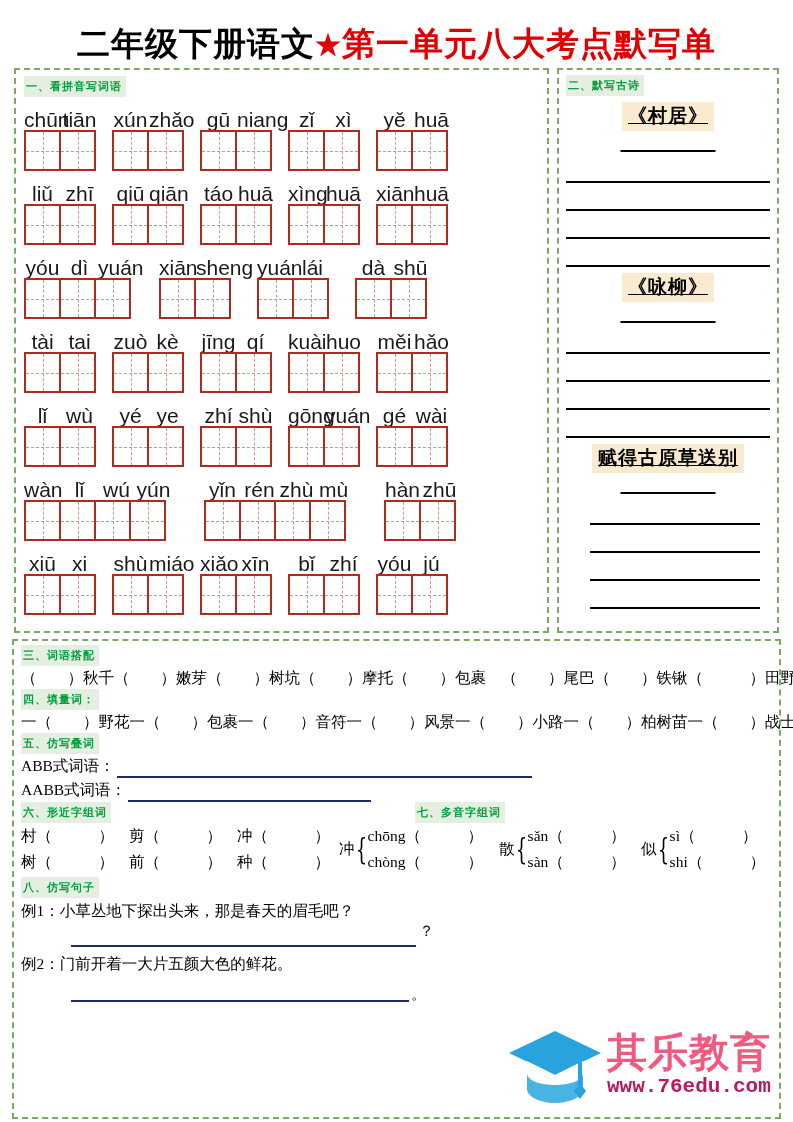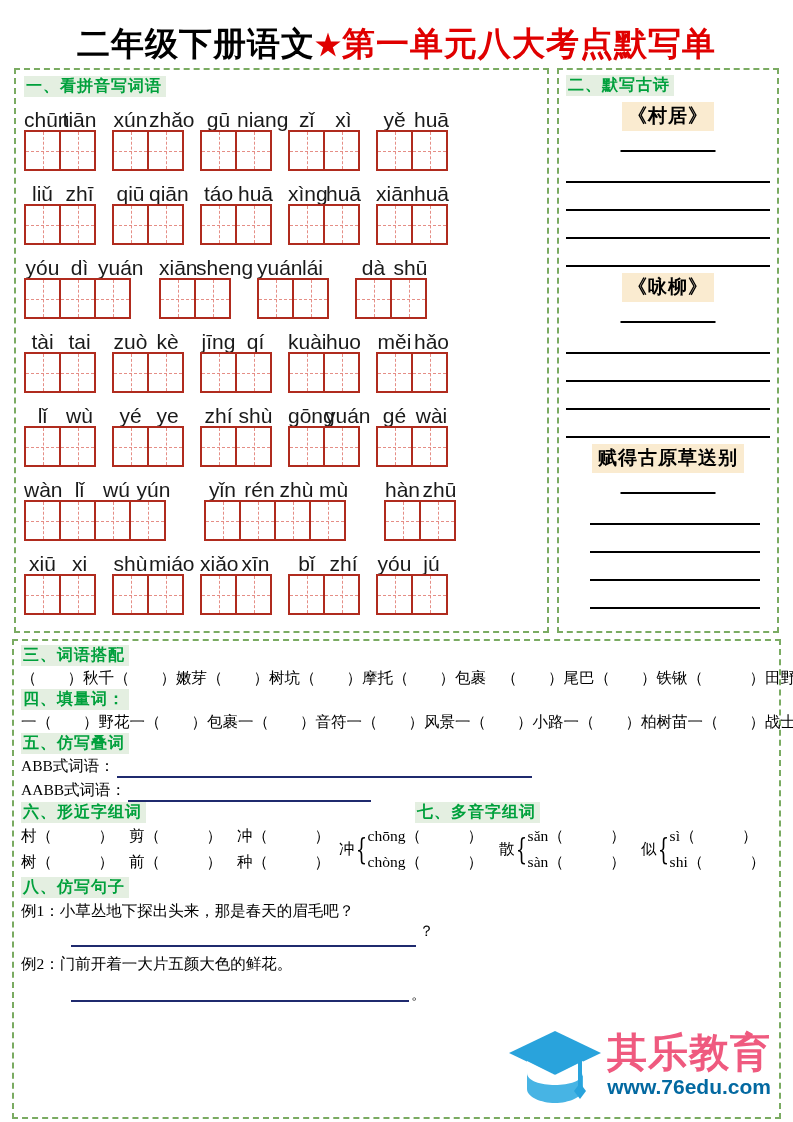--- a/index.html
+++ b/index.html
@@ -57,21 +57,21 @@
     flex: 1;
     padding: 5px 7px 4px 7px;
   }
 
   
   .sec-head {
     display: inline-block;
     background: #e4efe1;
     color: #00a03c;
     font-weight: bold;
-    font-size: 16px;
+    font-size: 11px;
     font-family: "Liberation Serif", "DejaVu Serif", serif;
     letter-spacing: 1px;
     padding: 0 4px 1px 2px;
     line-height: 20px;
     white-space: nowrap;
   }
 
   
   .py-row {
     display: flex;
@@ -125,20 +125,21 @@
   }
   .poem-title span {
     display: inline-block;
     background: #faebd0;
     font-size: 19px;
     font-weight: bold;
     font-family: "Liberation Serif", "DejaVu Serif", serif;
     padding: 1px 6px 2px 6px;
     letter-spacing: 1px;
     white-space: nowrap;
+    text-decoration: underline;
   }
   .author-line {
     height: 24px;
     position: relative;
   }
   .author-line::after {
     content: "";
     position: absolute;
     left: 50%;
     transform: translateX(-50%);
@@ -262,25 +263,25 @@
     font-size: 40px;
     font-weight: bold;
     color: #ef5a7f;
     letter-spacing: 1px;
     line-height: 44px;
     font-family: "Liberation Serif", "DejaVu Serif", serif;
   }
   .logo-url {
     font-size: 21px;
     font-weight: bold;
-    color: #0369a1;
+    color: #be185d;
     line-height: 24px;
     letter-spacing: 0px;
-    font-family: Liberation Sans, sans-serif;
-    text-align: right;
+    font-family: Liberation Mono, monospace;
+    text-align: left;
   }
 </style>
 </head>
 <body>
 
 <div class="title-bar">
   <span class="title-black">二年级下册语文</span><span class="title-star">★</span><span class="title-red">第一单元八大考点默写单</span>
 </div>
 
 <div class="top-row">

